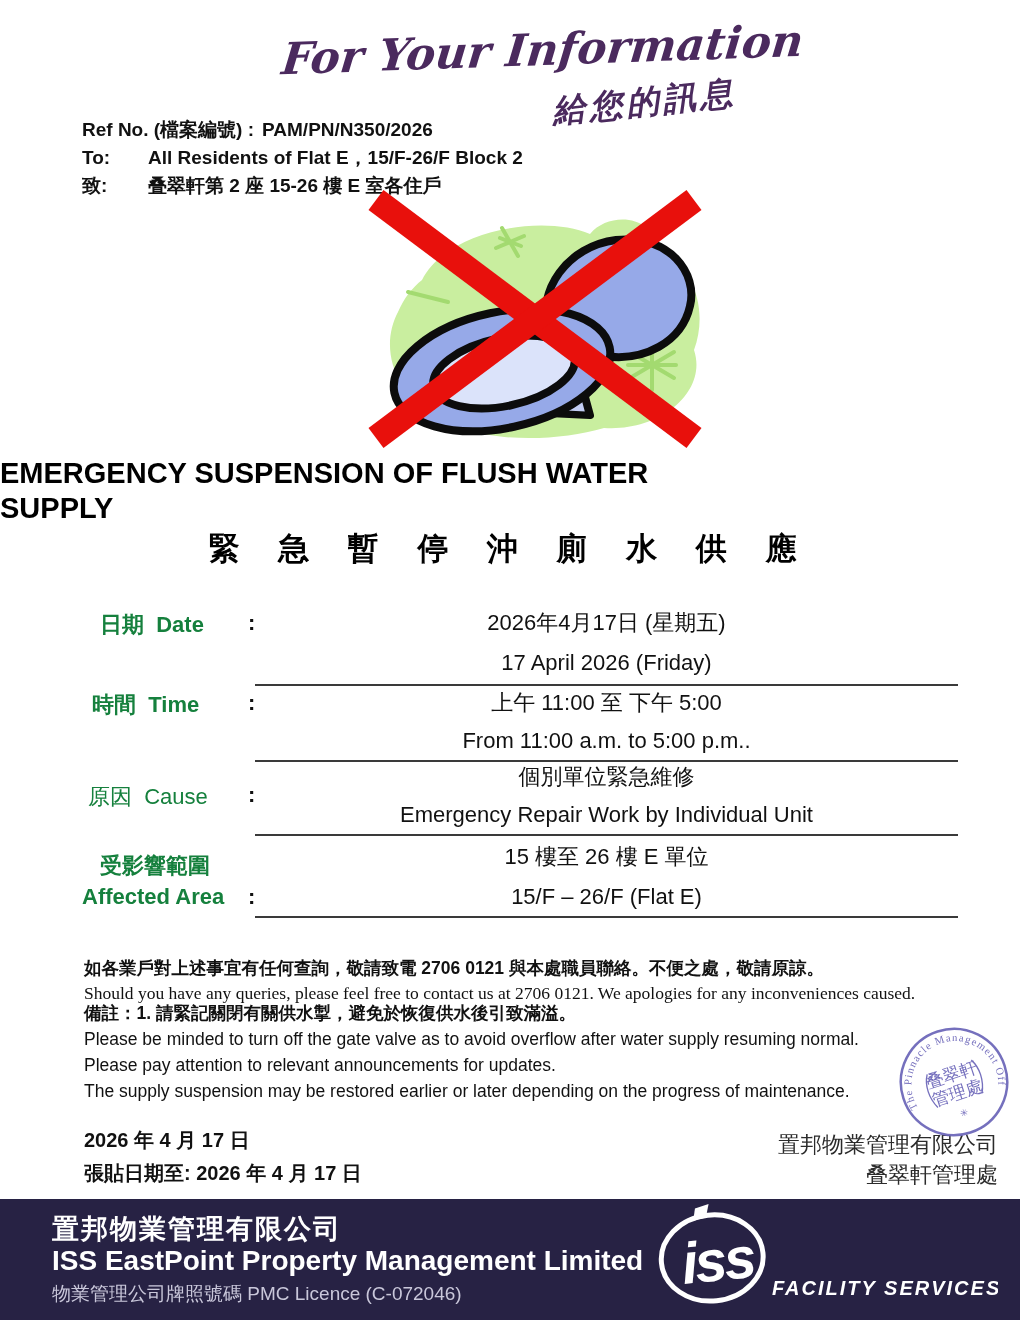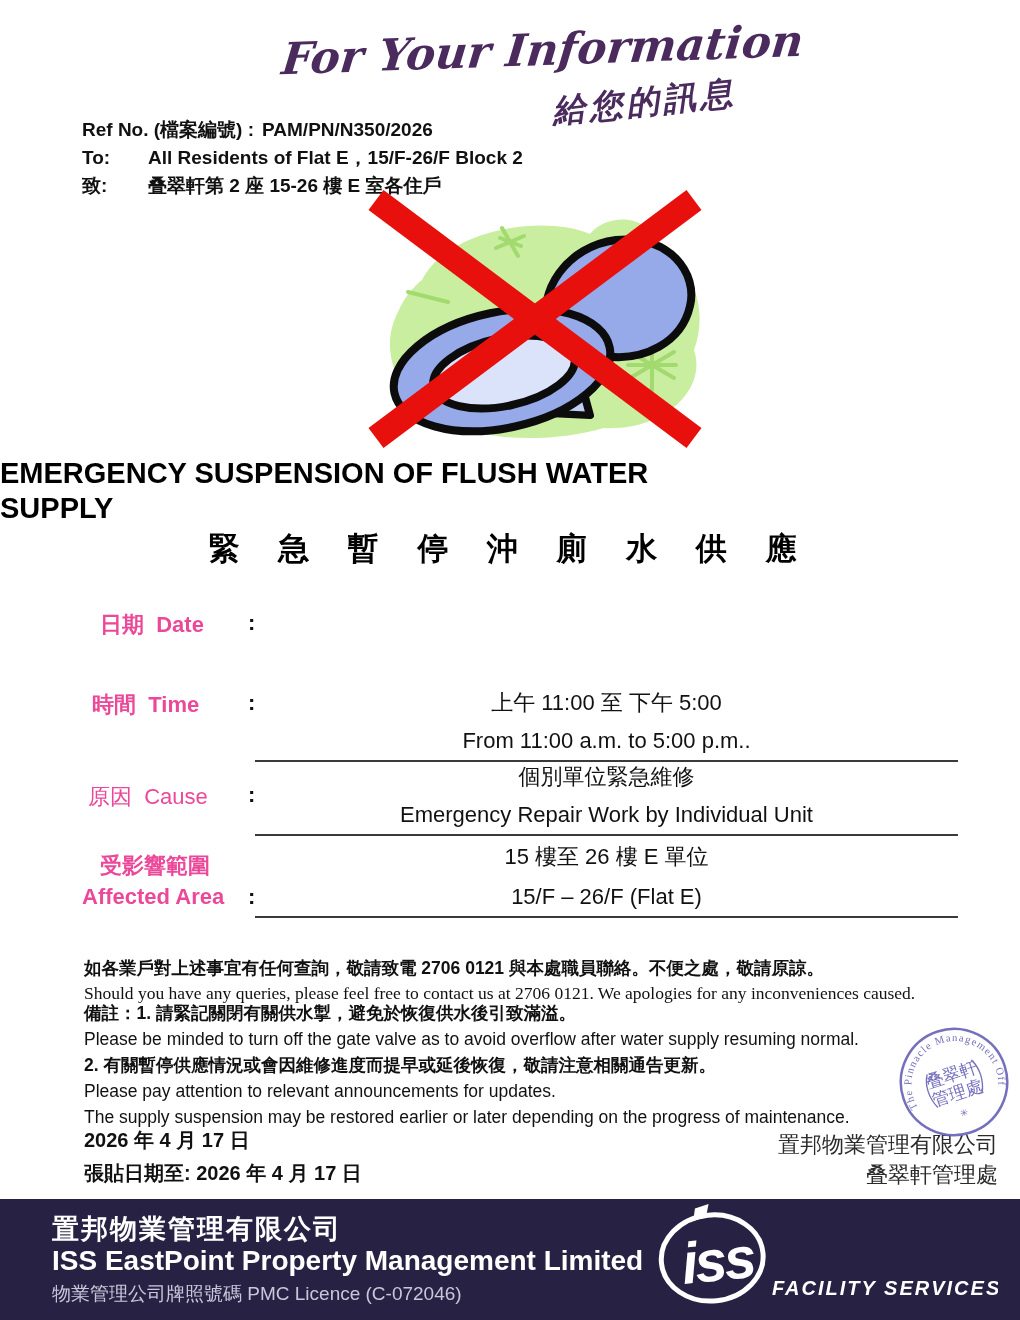--- a/index.html
+++ b/index.html
@@ -25,21 +25,21 @@
   .clipart { position:absolute; left:352px; top:190px; width:365px; height:258px; }
 
   
   .title-en { position:absolute; left:0; top:456px; width:1020px; text-align:left;
     font-size:29px; font-weight:700; line-height:35px; letter-spacing:0px; color:#000; }
   .title-zh { position:absolute; left:0; top:528px; width:1020px; text-align:center;
     font-size:31px; font-weight:700; letter-spacing:15px; color:#000; }
 
   
   .drow { position:absolute; left:82px; width:878px; }
-  .drow .rlabel { position:absolute; left:0; width:162px; font-size:22px; color:#ec4899; }
+  .drow .rlabel { position:absolute; left:0; width:162px; font-size:22px; color:#15803d; }
   .drow .rcolon { position:absolute; left:166px; width:20px; font-size:22px; font-weight:700; }
   .drow .rvalue { position:absolute; left:173px; right:2px; top:0; bottom:0;
     border-bottom:2px solid #3a3a3a; text-align:center; font-size:22px; }
   .drow .vline { position:absolute; left:0; right:0; white-space:nowrap; }
   .bold { font-weight:700; }
   .reg  { font-weight:400; color:#3c3c3c; }
 
   
   .contact { position:absolute; left:84px; top:934px; width:866px; line-height:25px; }
   .contact .zh { font-size:17.5px; font-weight:600;margin-top:22px; }
@@ -135,20 +135,24 @@
     <div>SUPPLY</div>
   </div>
   <div class="title-zh">緊 急 暫 停 沖 廁 水 供 應</div>
 
   <div class="drow" style="top:602px;height:84px;">
     <div class="rlabel bold" style="top:8px;padding-left:18px;">
       <span>日期</span>&nbsp;
       <span>Date</span>
     </div>
     <div class="rcolon" style="top:8px;">:</div>
+    <div class="rvalue">
+      <div class="vline" style="top:6px;">2026年4月17日 (星期五)</div>
+      <div class="vline" style="top:48px;">17 April 2026 (Friday)</div>
+    </div>
   </div>
 
   <div class="drow" style="top:686px;height:76px;">
     <div class="rlabel bold" style="top:4px;padding-left:10px;">
       <span>時間</span>&nbsp;
       <span>Time</span>
     </div>
     <div class="rcolon" style="top:4px;">:</div>
     <div class="rvalue">
       <div class="vline" style="top:2px;">上午 11:00 至 下午 5:00</div>
@@ -179,21 +183,20 @@
   </div>
 
   <div class="contact">
     <div class="zh">如各業戶對上述事宜有任何查詢，敬請致電 2706 0121 與本處職員聯絡。不便之處，敬請原諒。</div>
     <div class="en">Should you have any queries, please feel free to contact us at 2706 0121. We apologies for any inconveniences caused.</div>
   </div>
 
   <div class="notes">
     <div class="zh">備註：1. 請緊記關閉有關供水掣，避免於恢復供水後引致滿溢。</div>
     <div>Please be minded to turn off the gate valve as to avoid overflow after water supply resuming normal.</div>
-    <div class="zh">2. 有關暫停供應情況或會因維修進度而提早或延後恢復，敬請注意相關通告更新。</div>
     <div>Please pay attention to relevant announcements for updates.</div>
     <div>The supply suspension may be restored earlier or later depending on the progress of maintenance.</div>
   </div>
 
   <div class="signoff-dates">
     <div>2026 年 4 月 17 日</div>
     <div>張貼日期至: 2026 年 4 月 17 日</div>
   </div>
   <div class="signoff-company">
     <div>置邦物業管理有限公司</div>

